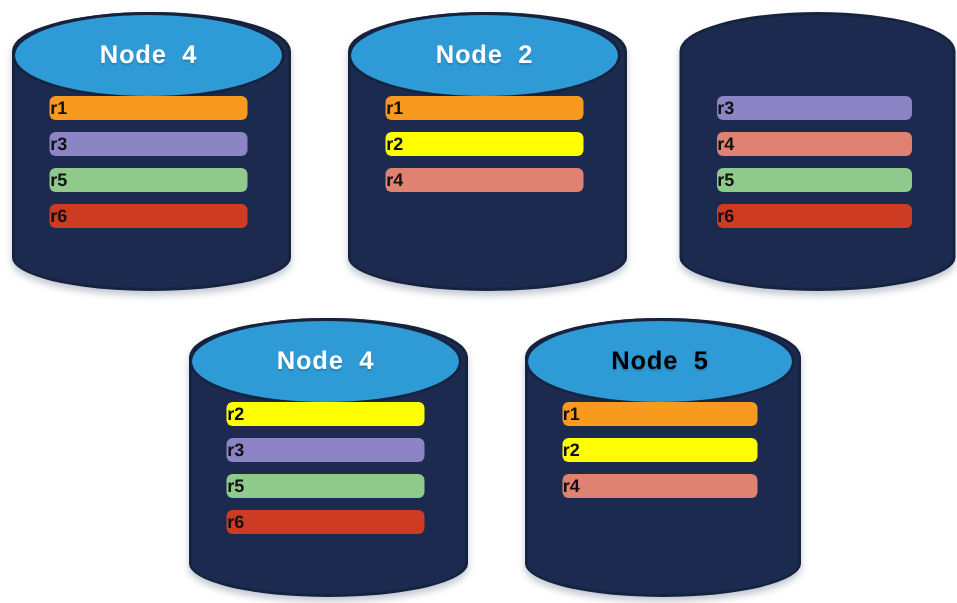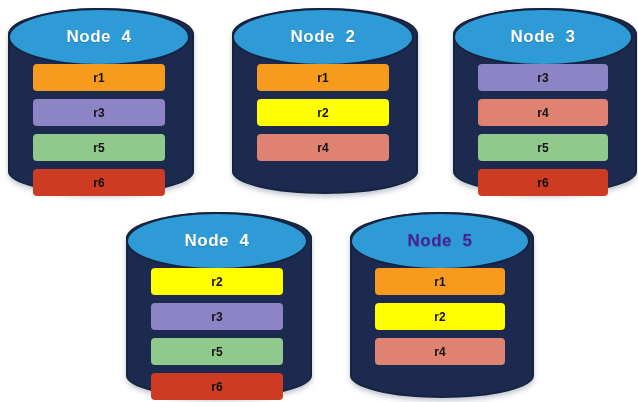--- a/index.html
+++ b/index.html
@@ -64,25 +64,25 @@
     left: 0;
     top: 56px;
     width: 100%;
     box-sizing: border-box;
     padding: 0 14%;
     display: flex;
     flex-direction: column;
     gap: 8px;
   }
   .bar {
-    height: 27px;
+    height: 16px;
     border-radius: 4px;
     display: flex;
     align-items: center;
-    justify-content: center;
+    justify-content: flex-start;
     box-sizing: border-box;
   }
   .bar-label {
     font-size: 12px;
     font-weight: bold;
     color: #111111;
     line-height: 1;
   }
 </style>
 </head>
@@ -121,23 +121,20 @@
         <div class="bar" style="background: rgb(255, 255, 0);">
           <span class="bar-label">r2</span>
         </div>
         <div class="bar" style="background: rgb(224, 130, 114);">
           <span class="bar-label">r4</span>
         </div>
       </div>
     </div>
     <div class="node" style="left: 453px; top: 8px; width: 180px; height: 182px;">
       <div class="cyl-body" style="background: rgb(27, 42, 78); border-color: rgb(22, 35, 63);"></div>
-      <div class="cyl-top" style="background: rgb(46, 155, 214); border-color: rgb(22, 35, 63);">
-        <div class="cyl-title" style="color: rgb(255, 255, 255);">Node  3</div>
-      </div>
       <div class="bars">
         <div class="bar" style="background: rgb(140, 132, 196);">
           <span class="bar-label">r3</span>
         </div>
         <div class="bar" style="background: rgb(224, 130, 114);">
           <span class="bar-label">r4</span>
         </div>
         <div class="bar" style="background: rgb(143, 201, 139);">
           <span class="bar-label">r5</span>
         </div>
@@ -162,21 +159,21 @@
           <span class="bar-label">r5</span>
         </div>
         <div class="bar" style="background: rgb(206, 59, 35);">
           <span class="bar-label">r6</span>
         </div>
       </div>
     </div>
     <div class="node" style="left: 350px; top: 212px; width: 180px; height: 182px;">
       <div class="cyl-body" style="background: rgb(27, 42, 78); border-color: rgb(22, 35, 63);"></div>
       <div class="cyl-top" style="background: rgb(46, 155, 214); border-color: rgb(22, 35, 63);">
-        <div class="cyl-title" style="color: #4c1d95;">Node  5</div>
+        <div class="cyl-title" style="color: #000000;">Node  5</div>
       </div>
       <div class="bars">
         <div class="bar" style="background: rgb(247, 154, 30);">
           <span class="bar-label">r1</span>
         </div>
         <div class="bar" style="background: rgb(255, 255, 0);">
           <span class="bar-label">r2</span>
         </div>
         <div class="bar" style="background: rgb(224, 130, 114);">
           <span class="bar-label">r4</span>

